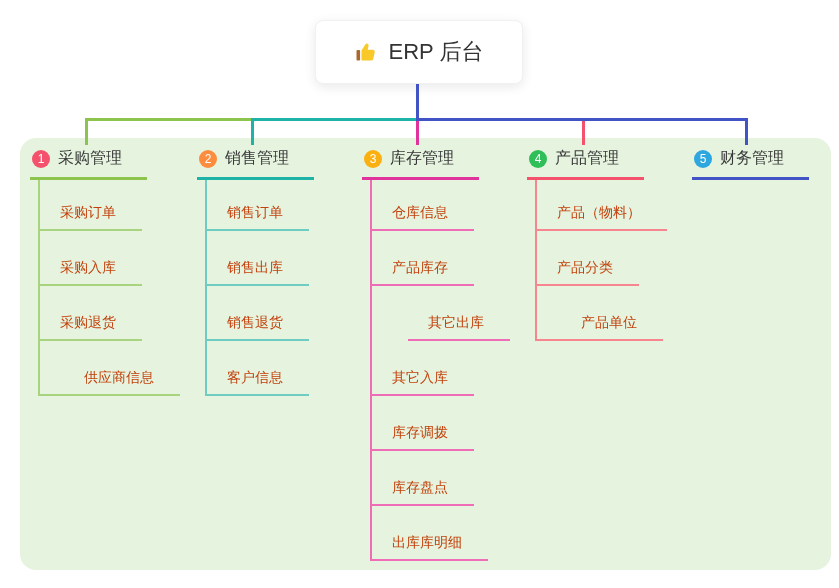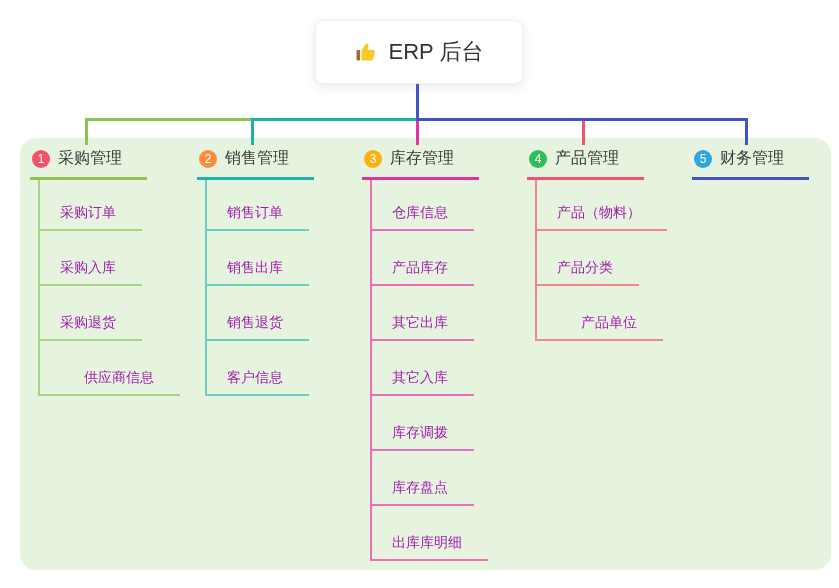--- a/index.html
+++ b/index.html
@@ -38,21 +38,21 @@
   }
   .badge {
     width:18px; height:18px; border-radius:50%; flex:0 0 18px;
     color:#fff; font-size:12px; line-height:18px; text-align:center;
   }
   .children { margin-left:8px; }
   .child { height:55px; display:flex; align-items:flex-end; }
   .child:first-child { height:51px; }
   .child-inner {
     padding:0 26px 7px 20px; white-space:nowrap;
-    font-size:14px; color:#a21caf;
+    font-size:14px; color:#c2410c;
   }
 </style>
 </head>
 <body>
 
 <div class="canvas">
 
   <div class="panel"></div>
 
   <div class="root-card">
@@ -123,21 +123,21 @@
           <span>库存管理</span>
         </div>
         <div class="children" style="border-left: 2px solid rgb(239, 108, 182);">
           <div class="child">
             <span class="child-inner" style="border-bottom: 2px solid rgb(239, 108, 182);">仓库信息</span>
           </div>
           <div class="child">
             <span class="child-inner" style="border-bottom: 2px solid rgb(239, 108, 182);">产品库存</span>
           </div>
           <div class="child">
-            <span class="child-inner" style="border-bottom: 2px solid rgb(239, 108, 182);">其它出库</span>
+            <span class="child-inner" style="border-bottom: 2px solid rgb(239, 108, 182); margin-left: 36px;">其它出库</span>
           </div>
           <div class="child">
             <span class="child-inner" style="border-bottom: 2px solid rgb(239, 108, 182);">其它入库</span>
           </div>
           <div class="child">
             <span class="child-inner" style="border-bottom: 2px solid rgb(239, 108, 182);">库存调拨</span>
           </div>
           <div class="child">
             <span class="child-inner" style="border-bottom: 2px solid rgb(239, 108, 182);">库存盘点</span>
           </div>

